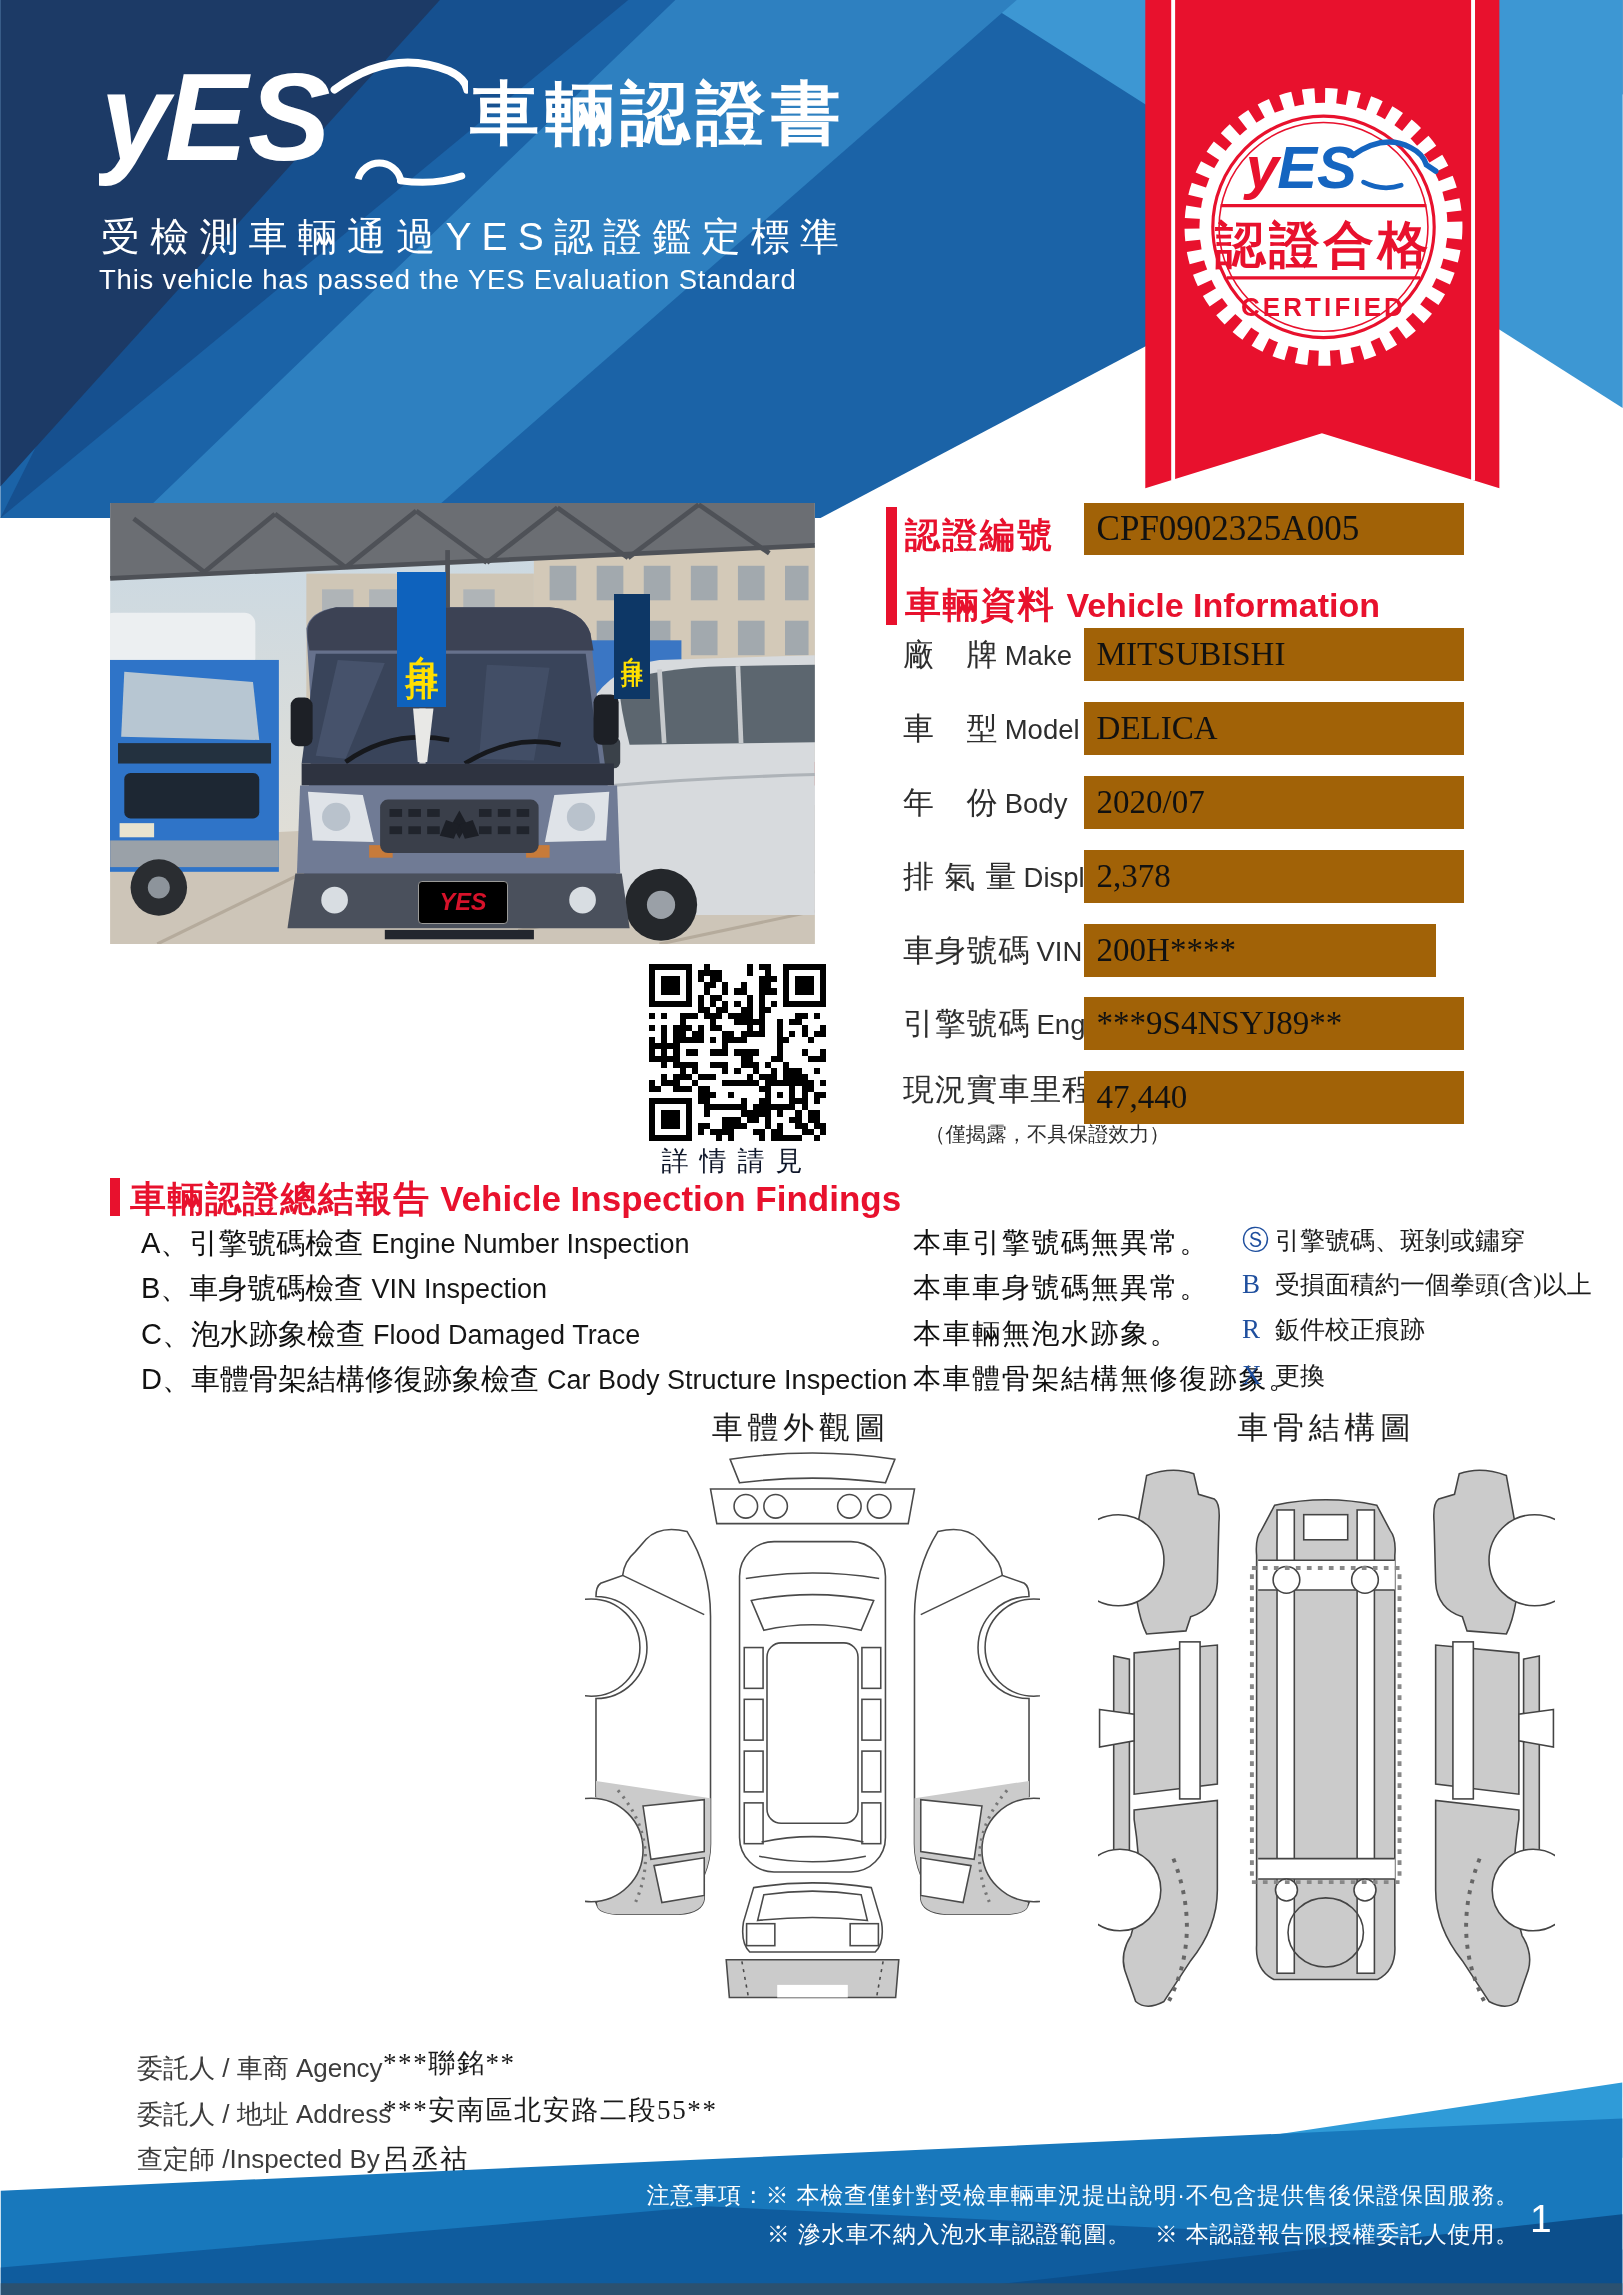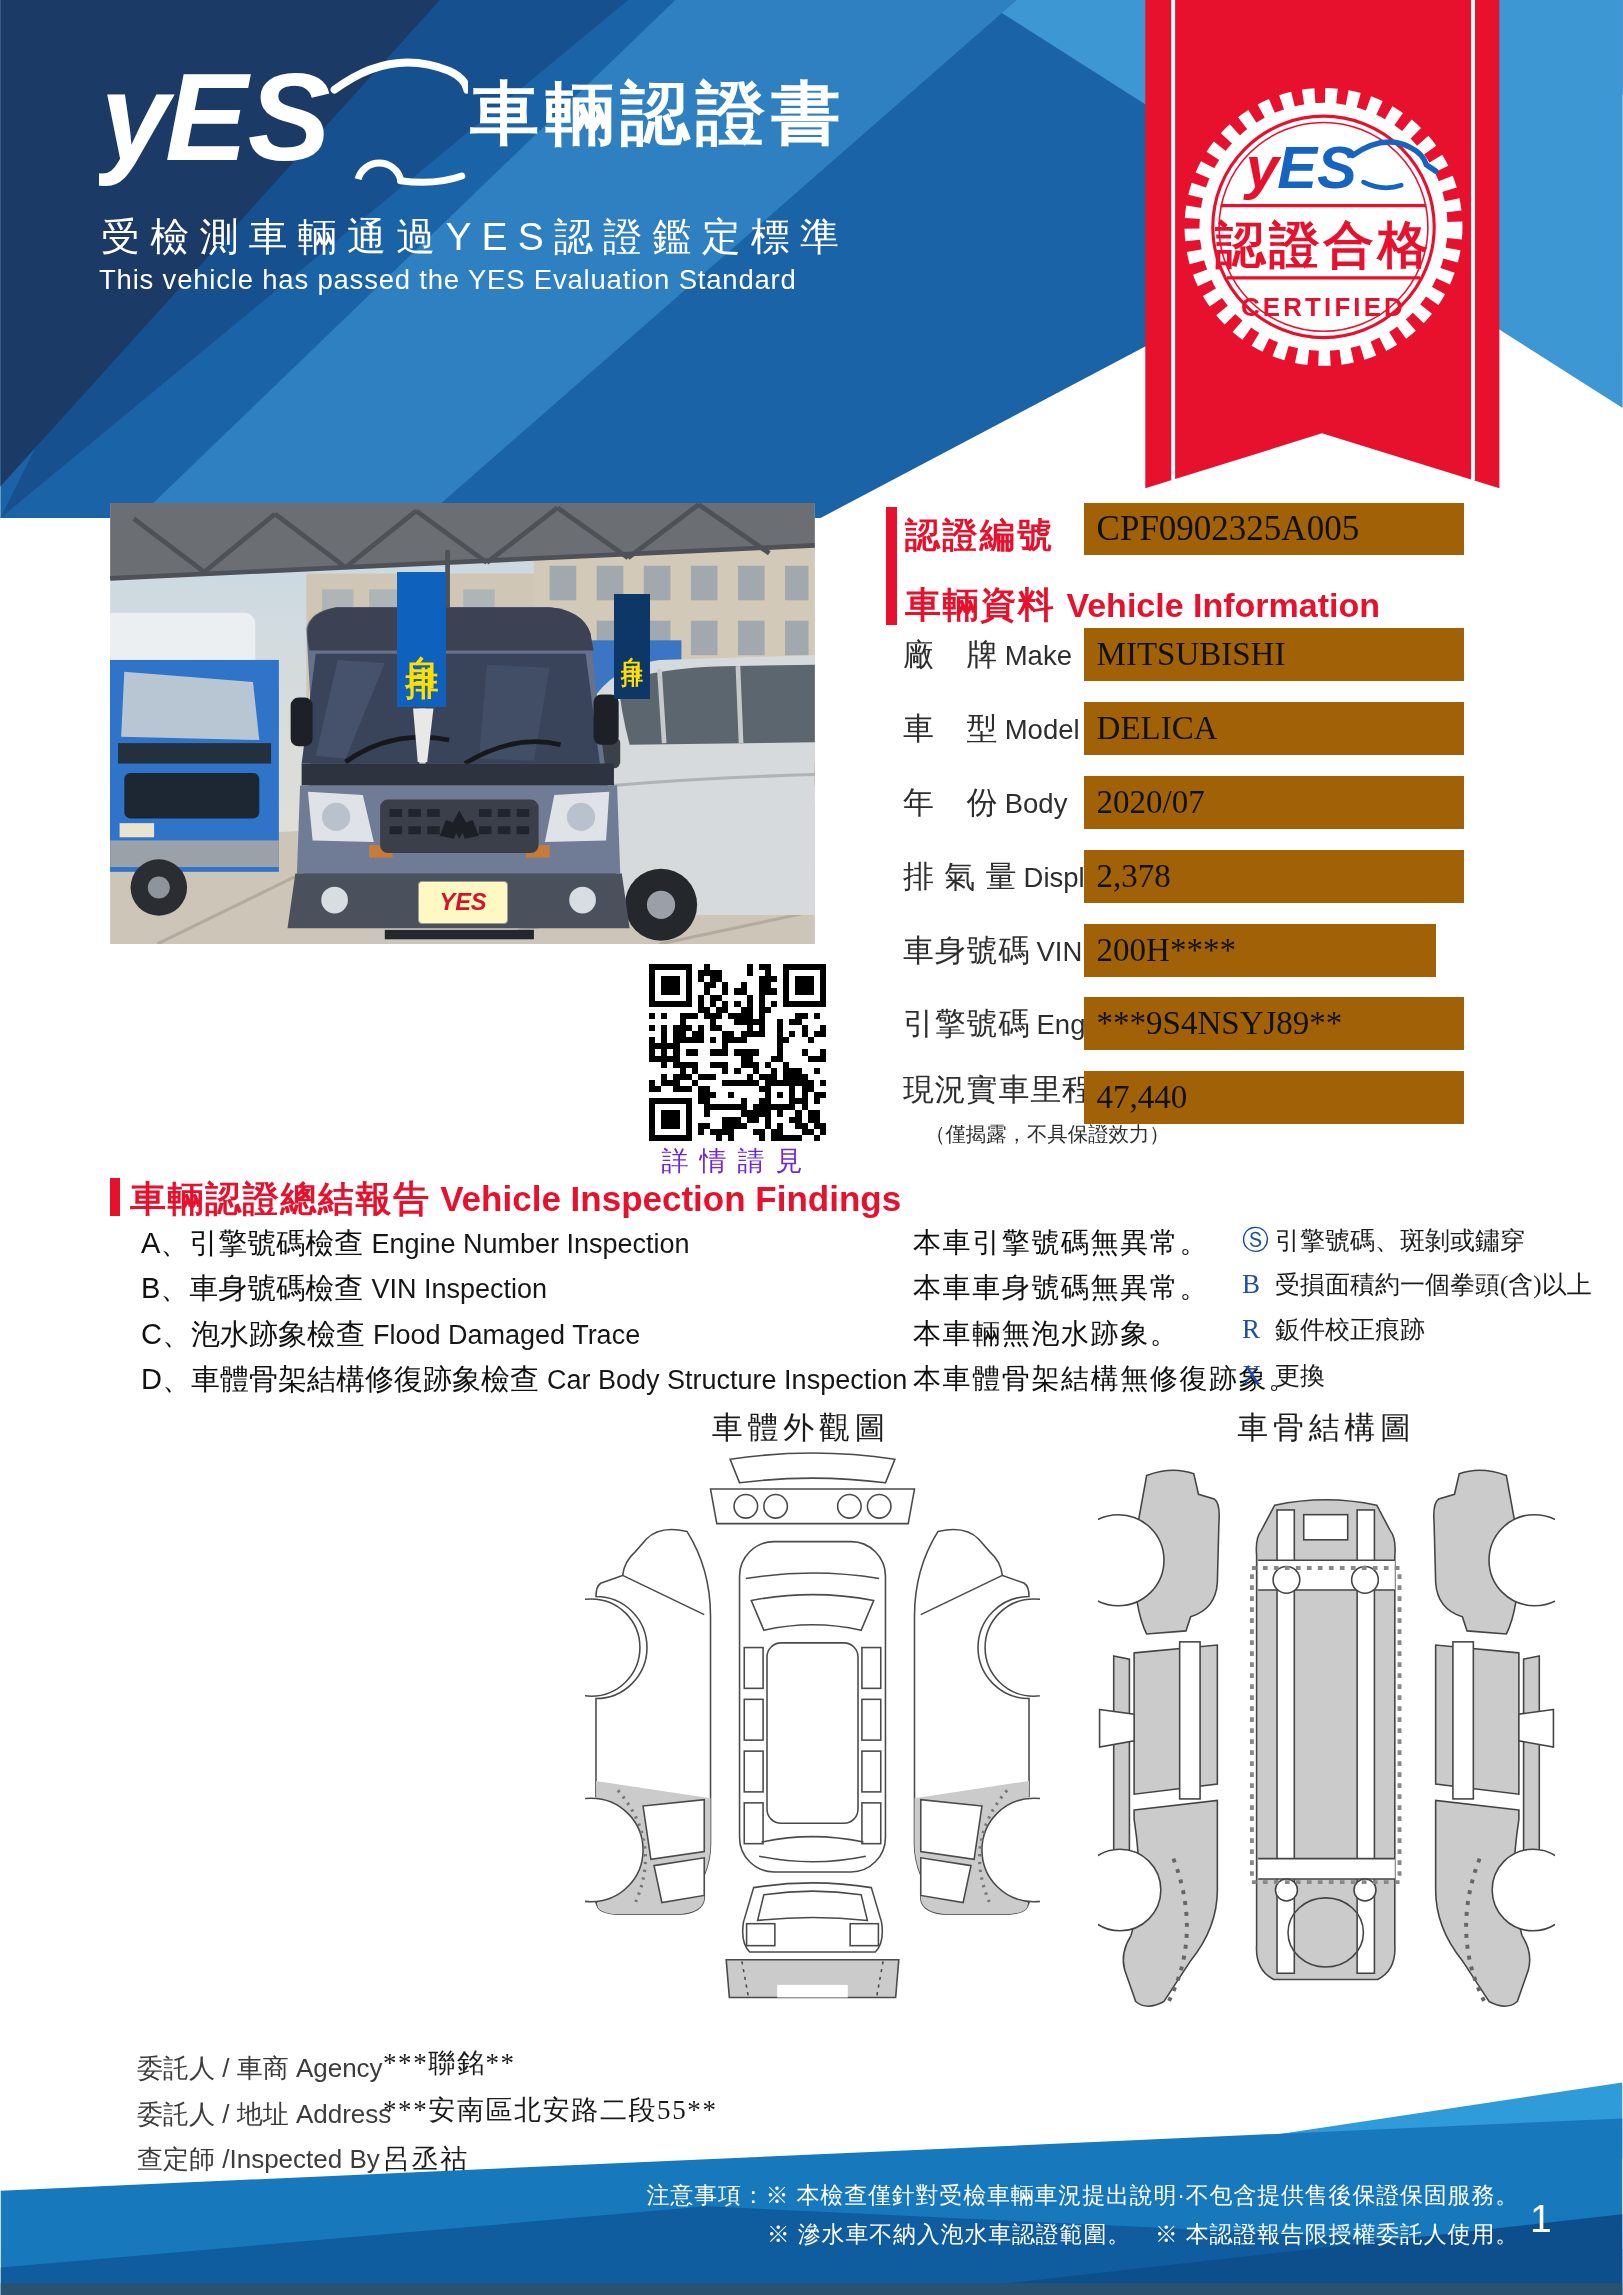--- a/index.html
+++ b/index.html
@@ -28,28 +28,28 @@
   .find-title .en{font-size:35px;margin-left:9.4px;letter-spacing:0;}
   .find-item{left:141px;font-size:29px;color:#111;}
   .find-item .en{font-size:27px;color:#161616;}
   .result{left:913px;font-family:"Liberation Serif","DejaVu Serif",serif;font-size:28px;color:#101010;letter-spacing:1.6px;}
   .legend{left:1242px;font-family:"Liberation Serif","DejaVu Serif",serif;font-size:25px;color:#1c1c1c;}
   .legend .sym{color:#1F4F9E;font-size:27px;display:inline-block;min-width:33px;}
   
   .diag-cap{font-family:"Liberation Serif","DejaVu Serif",serif;font-size:31px;color:#1d1d1d;
             letter-spacing:4.7px;text-align:center;}
   
-  .qr-cap{left:644px;top:1143px;width:187px;text-align:center;color:#6d28d9;
+  .qr-cap{left:644px;top:1143px;width:187px;text-align:center;color:#0f172a;
           font-family:"Liberation Serif","DejaVu Serif",serif;font-size:27px;letter-spacing:11px;}
   
   .vsign{writing-mode:vertical-rl;text-orientation:upright;text-align:center;
          color:#FFDF00;font-weight:bold;display:flex;align-items:center;justify-content:center;}
   .sign1{left:397px;top:572px;width:49px;height:135px;background:#0E62BD;font-size:33px;letter-spacing:11px;}
   .sign2{left:614px;top:594px;width:36px;height:105px;background:#0D3766;font-size:22px;letter-spacing:7.9px;}
-  .plate{left:418px;top:881px;width:88px;height:41px;background:#fef9c3;border:1.6px solid #9a9a98;
+  .plate{left:418px;top:881px;width:88px;height:41px;background:#000000;border:1.6px solid #9a9a98;
          border-radius:3.9px;display:flex;align-items:center;justify-content:center;
          font-style:italic;font-weight:bold;font-size:23.6px;}
   .plate .y{color:#D6122A;}
   
   .foot-label{left:137px;font-size:26px;color:#3c3c3c;}
   .foot-value{left:383px;font-family:"Liberation Serif","DejaVu Serif",serif;font-size:27px;color:#1b1b1b;letter-spacing:1.6px;}
   .notice{left:550px;right:104px;text-align:right;color:#fff;font-size:23px;letter-spacing:0.8px;}
   .pagenum{left:1530px;top:2197px;font-size:39px;color:#fff;}
   svg text{font-family:"Liberation Sans",sans-serif;}
 </style>

